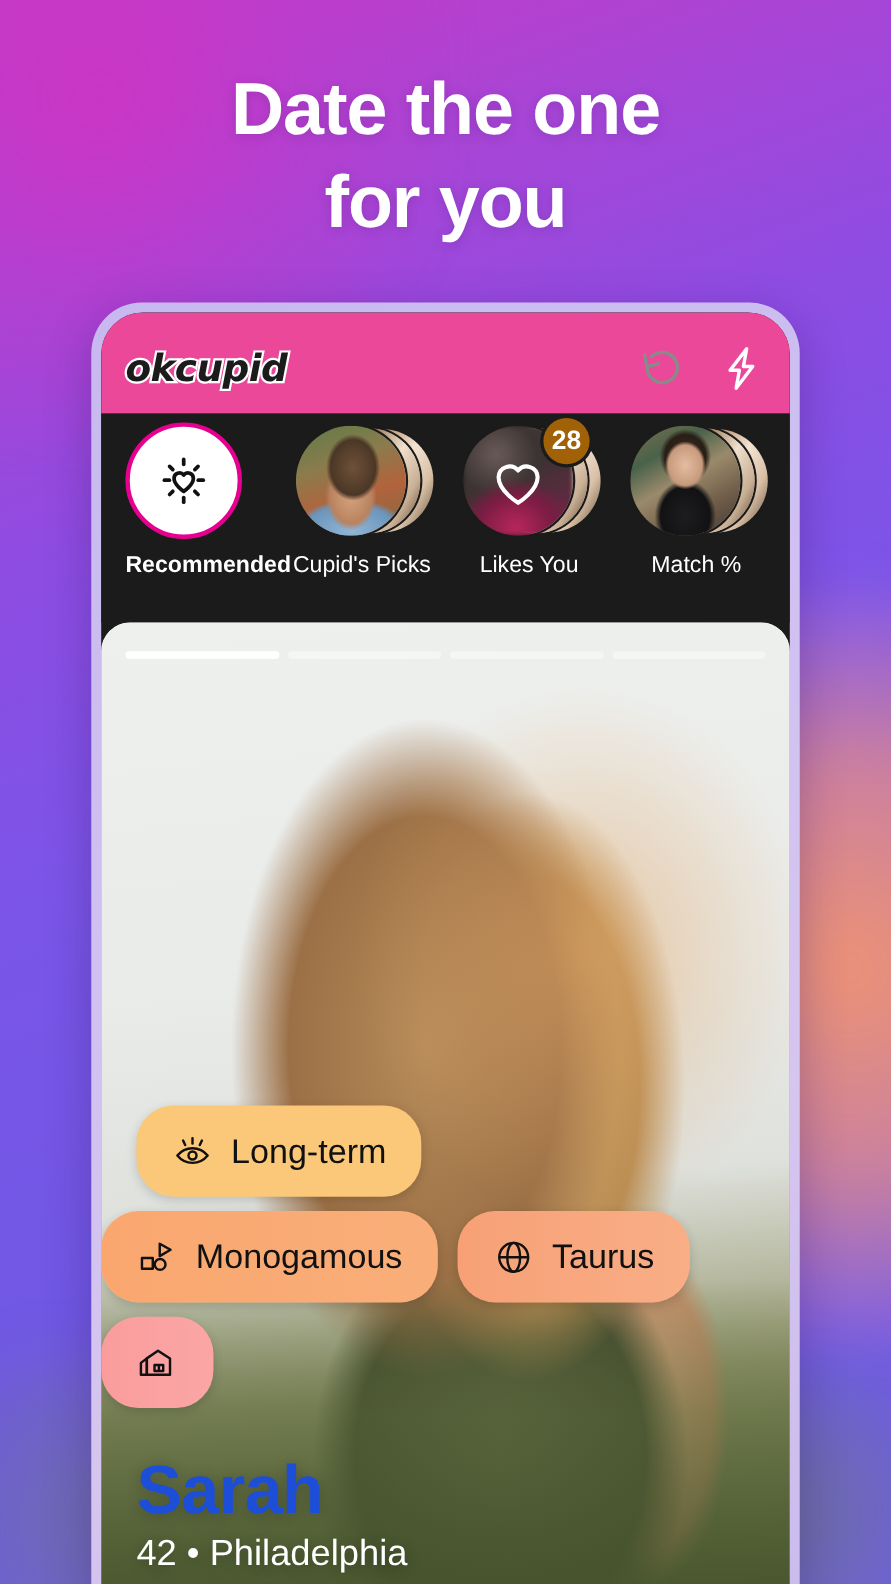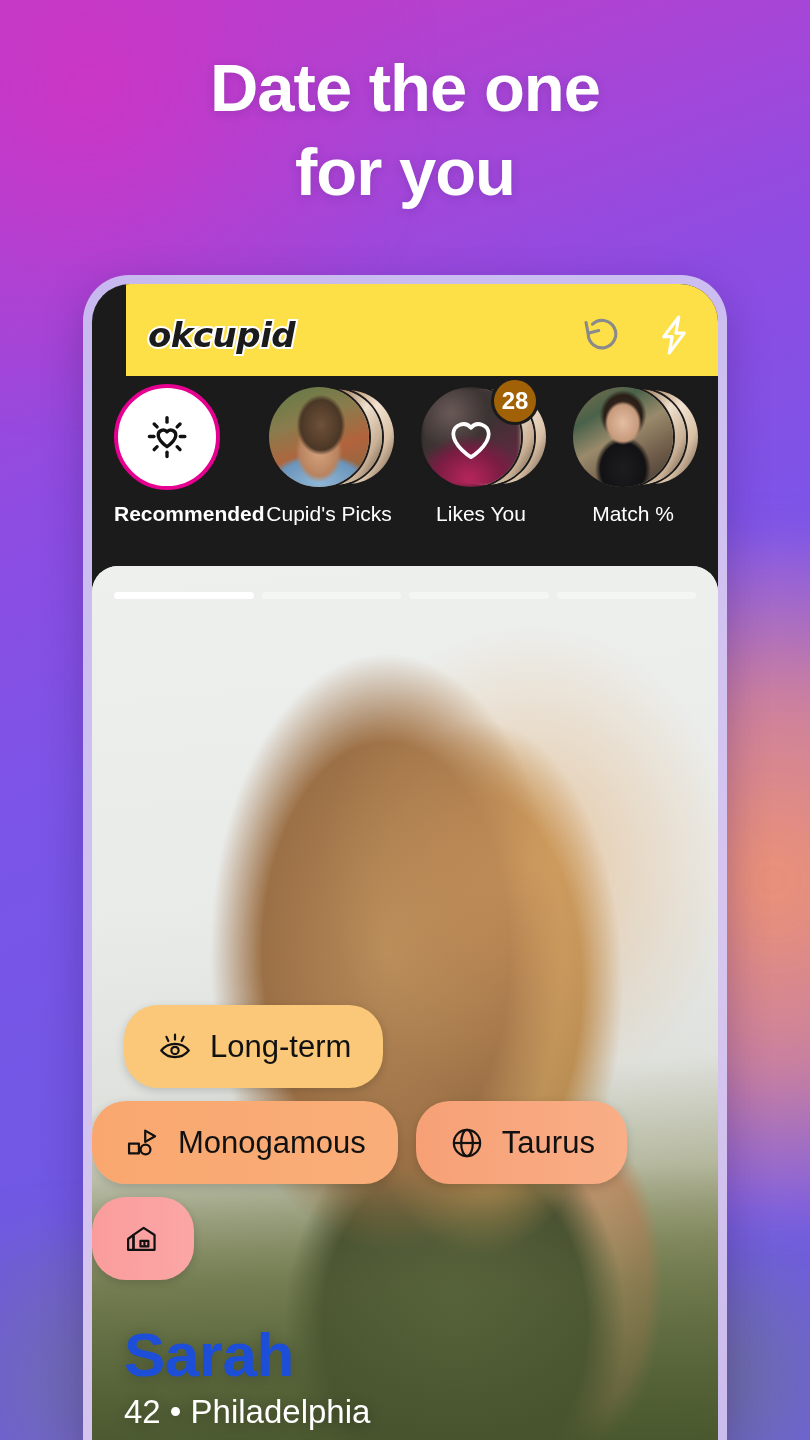--- a/index.html
+++ b/index.html
@@ -56,21 +56,21 @@
     bottom: -100px;
     width: 300px;
     height: 300px;
     background: radial-gradient(circle at 45% 45%, rgba(105,135,65,0.45) 0%, rgba(105,135,65,0.14) 50%, rgba(105,135,65,0) 76%);
     filter: blur(26px);
   }
 
   
   #headline {
     position: absolute;
-    top: 46px;
+    top: 58px;
     left: 0;
     width: 810px;
     text-align: center;
     color: #ffffff;
     font-size: 67px;
     line-height: 84px;
     font-weight: 700;
     letter-spacing: -1px;
     z-index: 5;
     text-shadow: 0 2px 10px rgba(70,30,120,0.22);
@@ -99,22 +99,21 @@
     overflow: hidden;
     position: relative;
   }
 
   
   #app-topbar {
     height: 92px;
     display: flex;
     align-items: center;
     padding: 10px 22px 0 22px;
-    background: #fde047;
-    margin-left: 34px;
+    background: #ec4899;
   }
   #brand-logo {
     font-size: 34px;
     font-weight: 800;
     font-style: italic;
     color: #1b1b1b;
     letter-spacing: -0.5px;
     -webkit-text-stroke: 4px #ffffff;
     paint-order: stroke fill;
     font-family: "DejaVu Sans", sans-serif;

